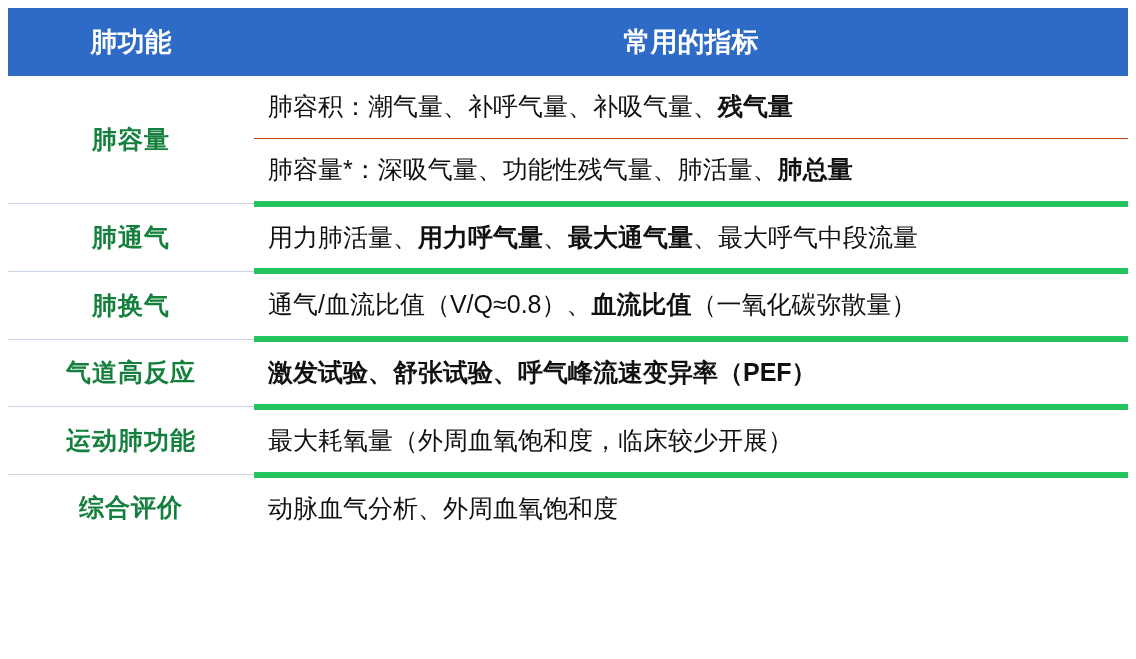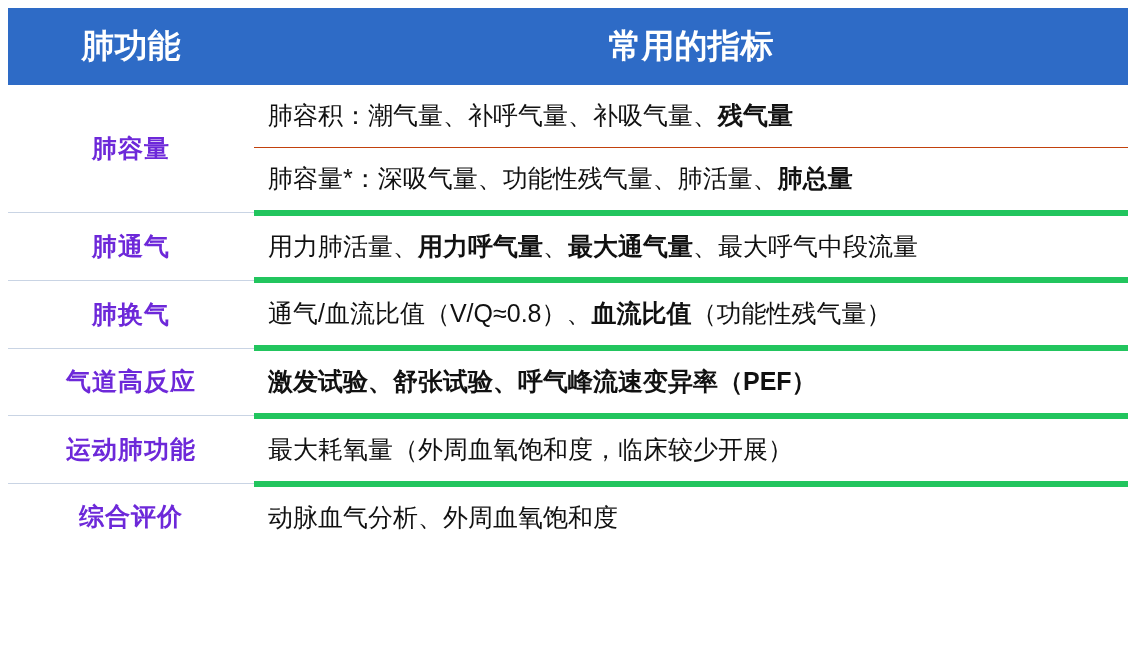--- a/index.html
+++ b/index.html
@@ -20,35 +20,35 @@
     padding: 8px 8px 8px 8px;
   }
   table.lungtable {
     width: 1120px;
     border-collapse: collapse;
     table-layout: fixed;
   }
   table.lungtable thead th {
     background: #2E6BC6;
     color: #ffffff;
-    font-size: 33px;
+    font-size: 27px;
     font-weight: bold;
     padding: 16px 8px;
     text-align: center;
     border: none;
   }
   table.lungtable thead th.col-label {
     width: 230px;
   }
   td.label-cell {
     width: 230px;
     text-align: center;
     font-size: 25px;
     font-weight: bold;
-    color: #6d28d9;
+    color: #15803d;
     padding: 10px 6px;
     border-bottom: 1px solid #c9d4e4;
     border-right: none;
     vertical-align: middle;
     letter-spacing: 1px;
   }
   td.value-cell {
     font-size: 25px;
     color: #111111;
     padding: 14px 10px 14px 14px;
@@ -86,21 +86,21 @@
         </tr>
         <tr>
           <td class="value-cell"><span>肺容量*：深吸气量、功能性残气量、肺活量、</span><span class="b">肺总量</span></td>
         </tr>
         <tr>
           <td class="label-cell" rowspan="1">肺通气</td>
           <td class="value-cell"><span>用力肺活量、</span><span class="b">用力呼气量</span><span>、</span><span class="b">最大通气量</span><span>、最大呼气中段流量</span></td>
         </tr>
         <tr>
           <td class="label-cell" rowspan="1">肺换气</td>
-          <td class="value-cell"><span>通气/血流比值（V/Q≈0.8）、</span><span class="b">血流比值</span><span>（功能性残气量）</span></td>
+          <td class="value-cell"><span>通气/血流比值（V/Q≈0.8）、</span><span class="b">血流比值</span><span>（一氧化碳弥散量）</span></td>
         </tr>
         <tr>
           <td class="label-cell" rowspan="1">气道高反应</td>
           <td class="value-cell"><span class="b">激发试验、舒张试验、呼气峰流速变异率（PEF）</span></td>
         </tr>
         <tr>
           <td class="label-cell" rowspan="1">运动肺功能</td>
           <td class="value-cell"><span>最大耗氧量（外周血氧饱和度，临床较少开展）</span></td>
         </tr>
         <tr class="last-row">

